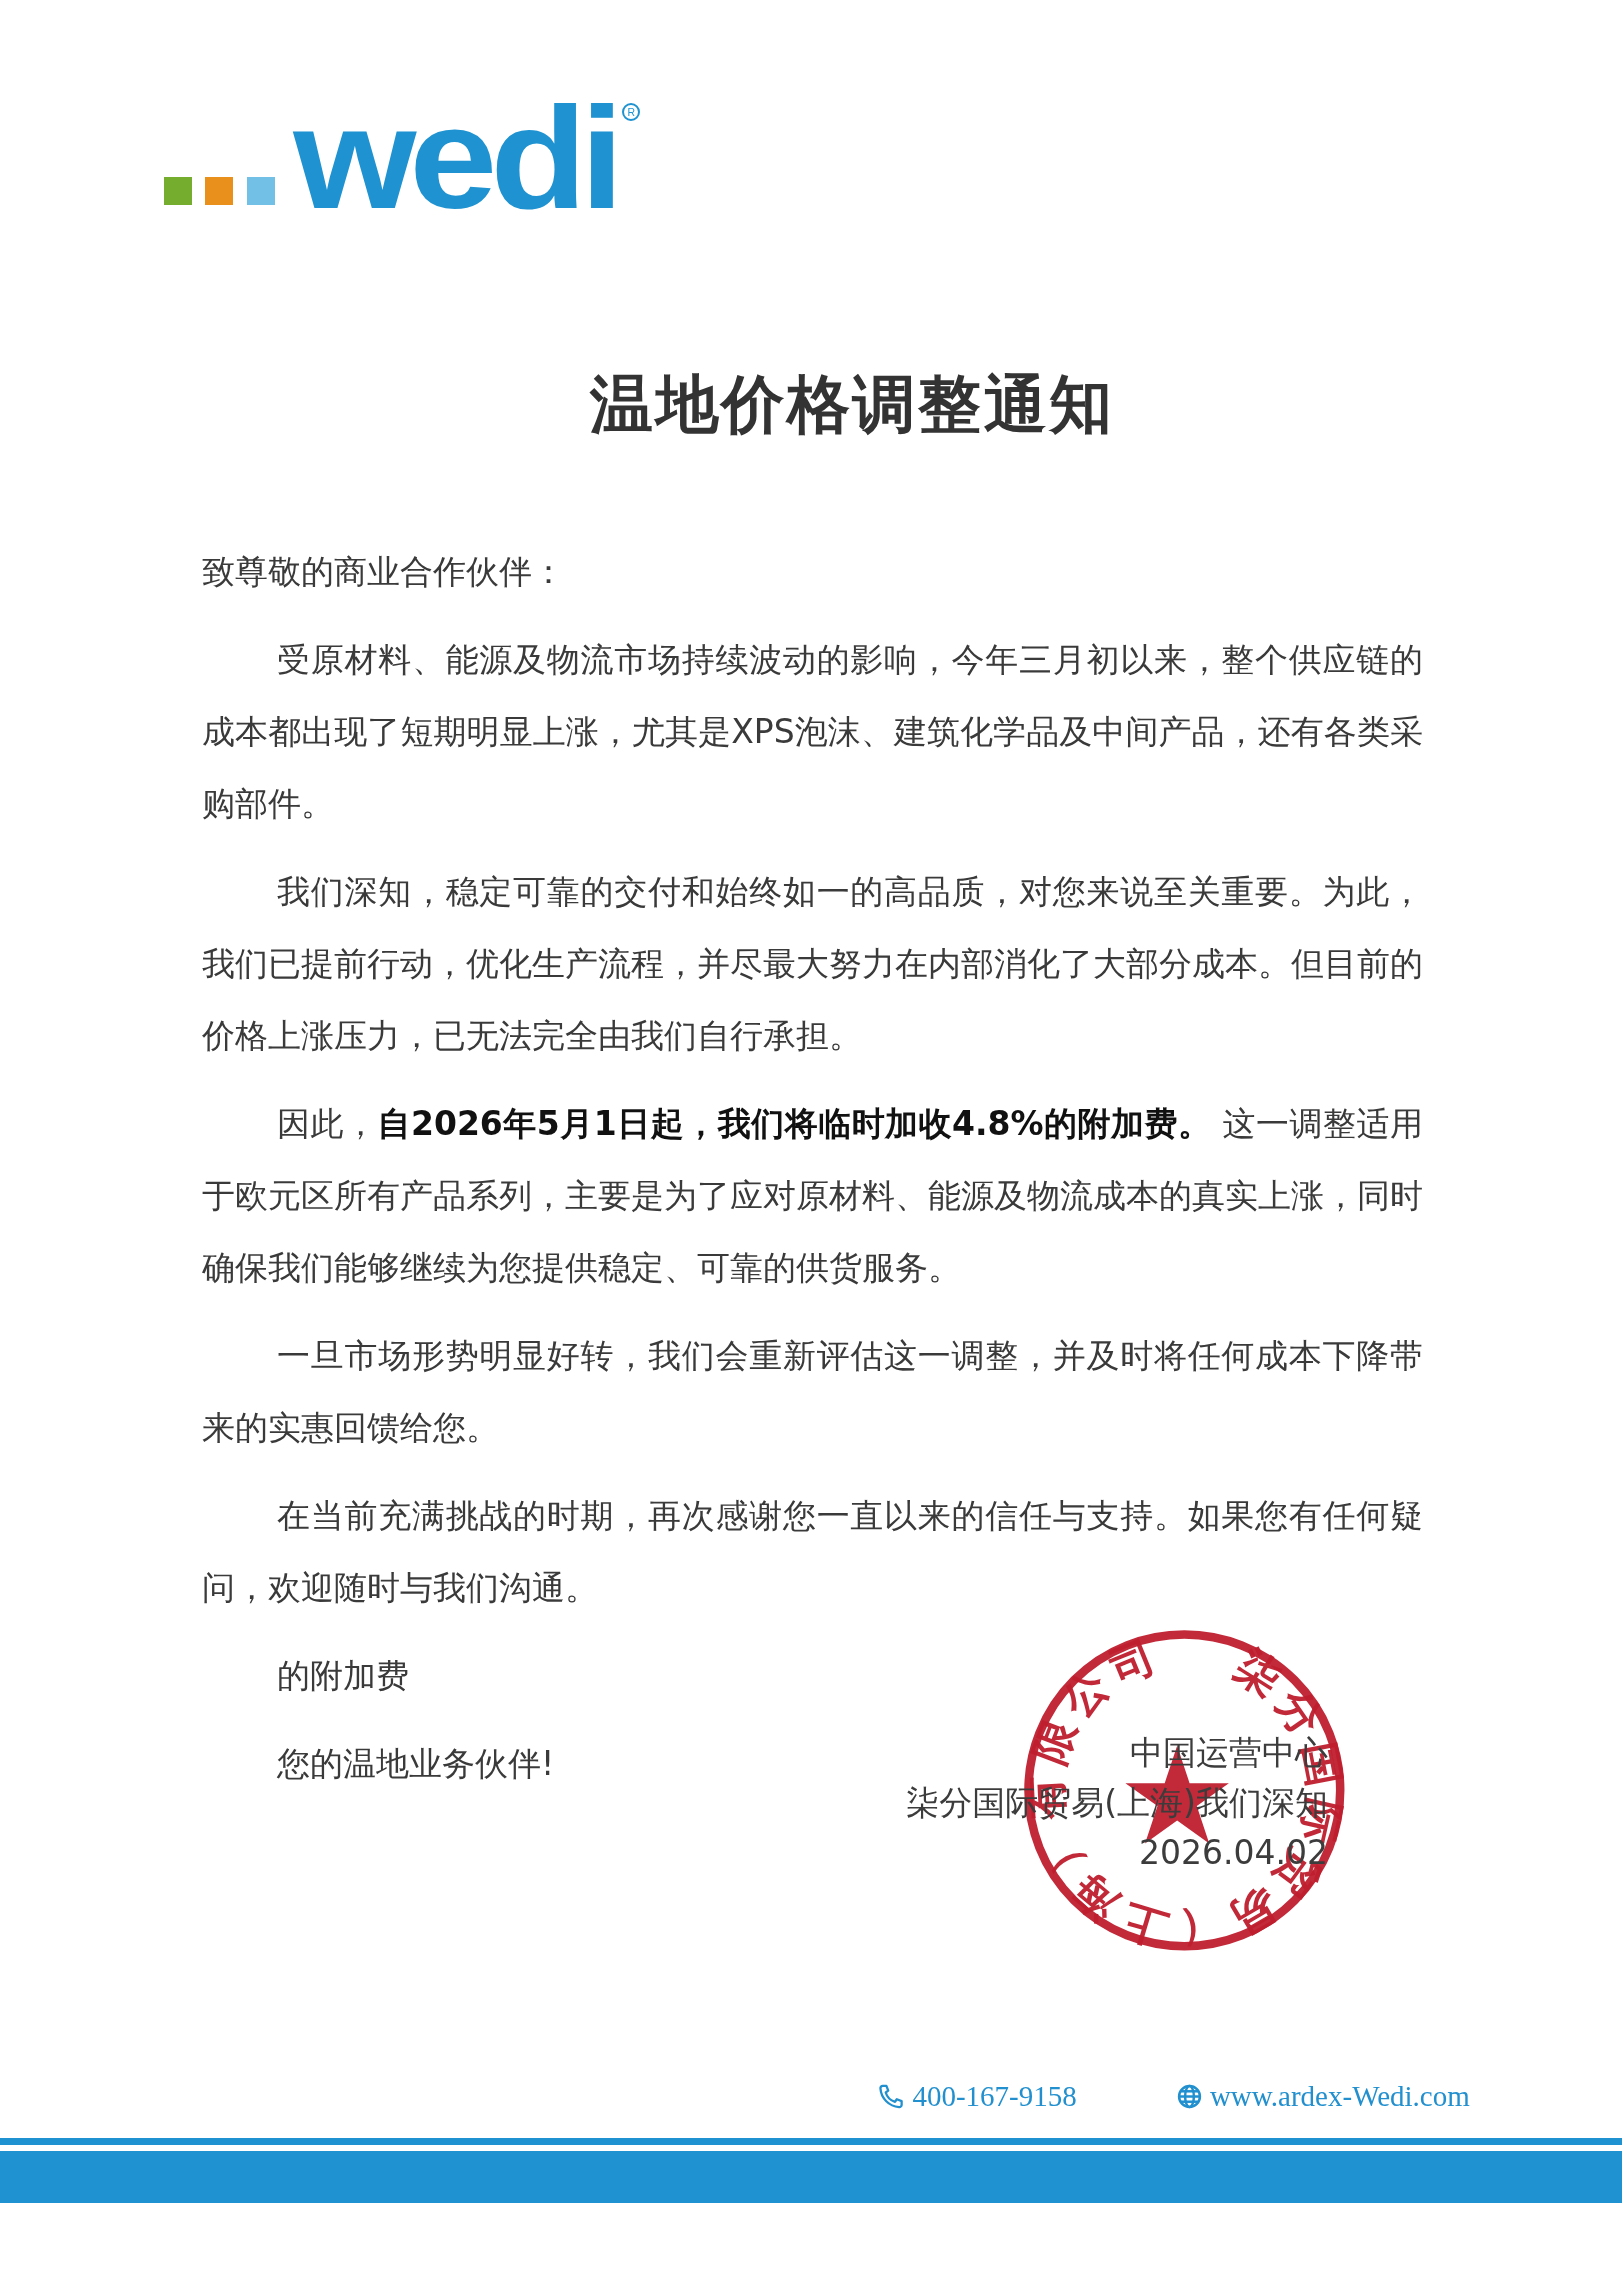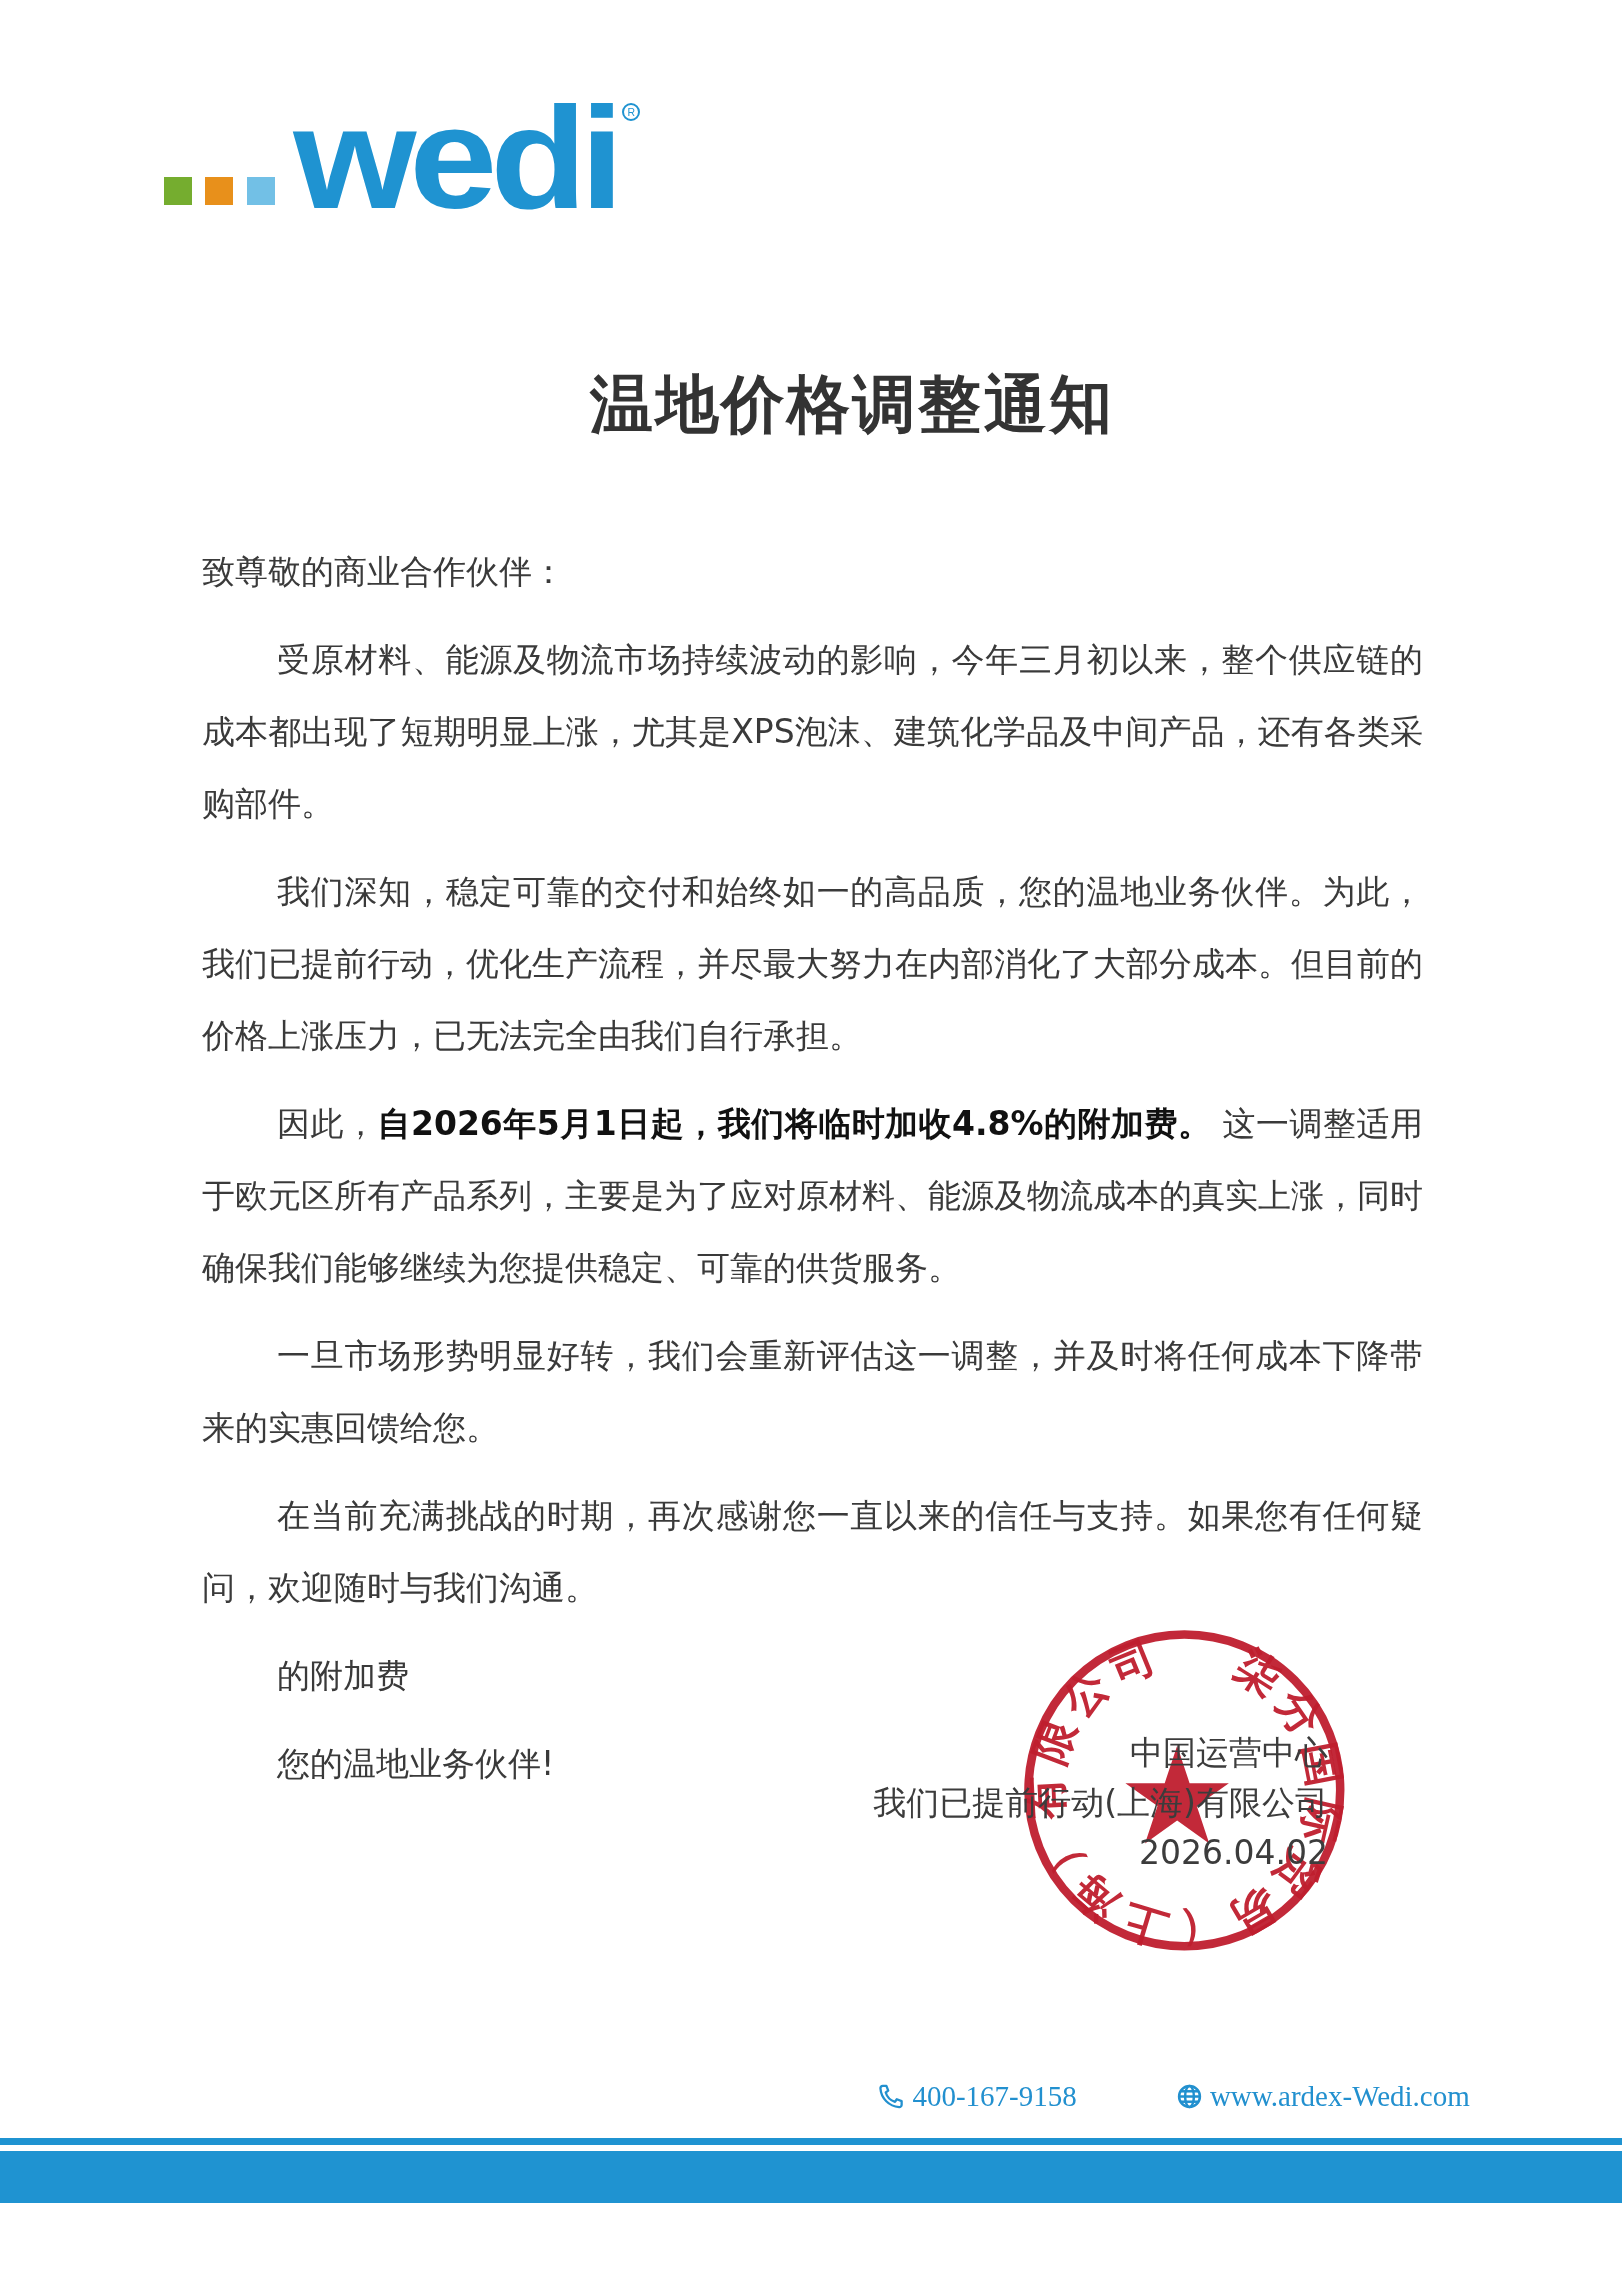--- a/index.html
+++ b/index.html
@@ -45,21 +45,21 @@
   <div class="abs" style="left:622px;top:103px;width:14.4px;height:14.4px;border:2px solid #1f93d1;border-radius:50%;color:#1f93d1;font-family:'Liberation Sans',sans-serif;font-size:10.5px;line-height:14.4px;text-align:center;">
     <span>R</span>
   </div>
 </div>
 
 <div class="abs title">温地价格调整通知</div>
 
 <div class="abs body-text">
   <p>致尊敬的商业合作伙伴：</p>
   <p class="indent">受原材料、能源及物流市场持续波动的影响，今年三月初以来，整个供应链的成本都出现了短期明显上涨，尤其是XPS泡沫、建筑化学品及中间产品，还有各类采购部件。</p>
-  <p class="indent">我们深知，稳定可靠的交付和始终如一的高品质，您的温地业务伙伴。为此，我们已提前行动，优化生产流程，并尽最大努力在内部消化了大部分成本。但目前的价格上涨压力，已无法完全由我们自行承担。</p>
+  <p class="indent">我们深知，稳定可靠的交付和始终如一的高品质，对您来说至关重要。为此，我们已提前行动，优化生产流程，并尽最大努力在内部消化了大部分成本。但目前的价格上涨压力，已无法完全由我们自行承担。</p>
   <p class="indent"><span>因此，</span><b>自2026年5月1日起，我们将临时加收4.8%的附加费。</b><span style="white-space:pre-wrap;"> 这一调整适用于欧元区所有产品系列，主要是为了应对原材料、能源及物流成本的真实上涨，同时确保我们能够继续为您提供稳定、可靠的供货服务。</span></p>
   <p class="indent">一旦市场形势明显好转，我们会重新评估这一调整，并及时将任何成本下降带来的实惠回馈给您。</p>
   <p class="indent">在当前充满挑战的时期，再次感谢您一直以来的信任与支持。如果您有任何疑问，欢迎随时与我们沟通。</p>
   <p class="closing">的附加费</p>
   <p class="closing">您的温地业务伙伴!</p>
 </div>
 
 <svg class="abs stamp" viewBox="0 0 510 510" width="334" height="334">
   <defs>
     <path id="sealRing" d="M 255,255 m -190,0 a 190,190 0 1,1 380,0 a 190,190 0 1,1 -380,0"></path>
@@ -68,21 +68,21 @@
   <g transform="rotate(112 255 255)">
     <text fill="#bf1e2e" font-family="DejaVu Serif, serif" font-weight="700" font-size="66" opacity="0.95">
       <textPath href="#sealRing" startOffset="0" textLength="1080" lengthAdjust="spacing">柒分国际贸易（上海）有限公司</textPath>
     </text>
   </g>
   <polygon fill="#bf1e2e" opacity="0.95" points="243,186 262,243 322,243 273,278 292,335 243,300 194,335 213,278 164,243 224,243"></polygon>
 </svg>
 
 <div class="abs sig">
   <div>中国运营中心</div>
-  <div>我们已提前行动(上海)有限公司</div>
+  <div>柒分国际贸易(上海)我们深知</div>
   <div>2026.04.02</div>
 </div>
 
 <div class="abs contact" style="left:877px;">
   <svg width="27.5" height="27.5" viewBox="0 0 24 24" fill="none" stroke="#2290cf" stroke-width="2" stroke-linecap="round" stroke-linejoin="round">
     <path d="M5 2.5h3.2l1.6 4.2-2.2 1.6a12 12 0 0 0 8.1 8.1l1.6-2.2 4.2 1.6V19a2 2 0 0 1-2.2 2A17.5 17.5 0 0 1 3 4.7 2 2 0 0 1 5 2.5z"></path>
   </svg>
   <span>400-167-9158</span>
 </div>
 <div class="abs contact" style="left:1177px;">

